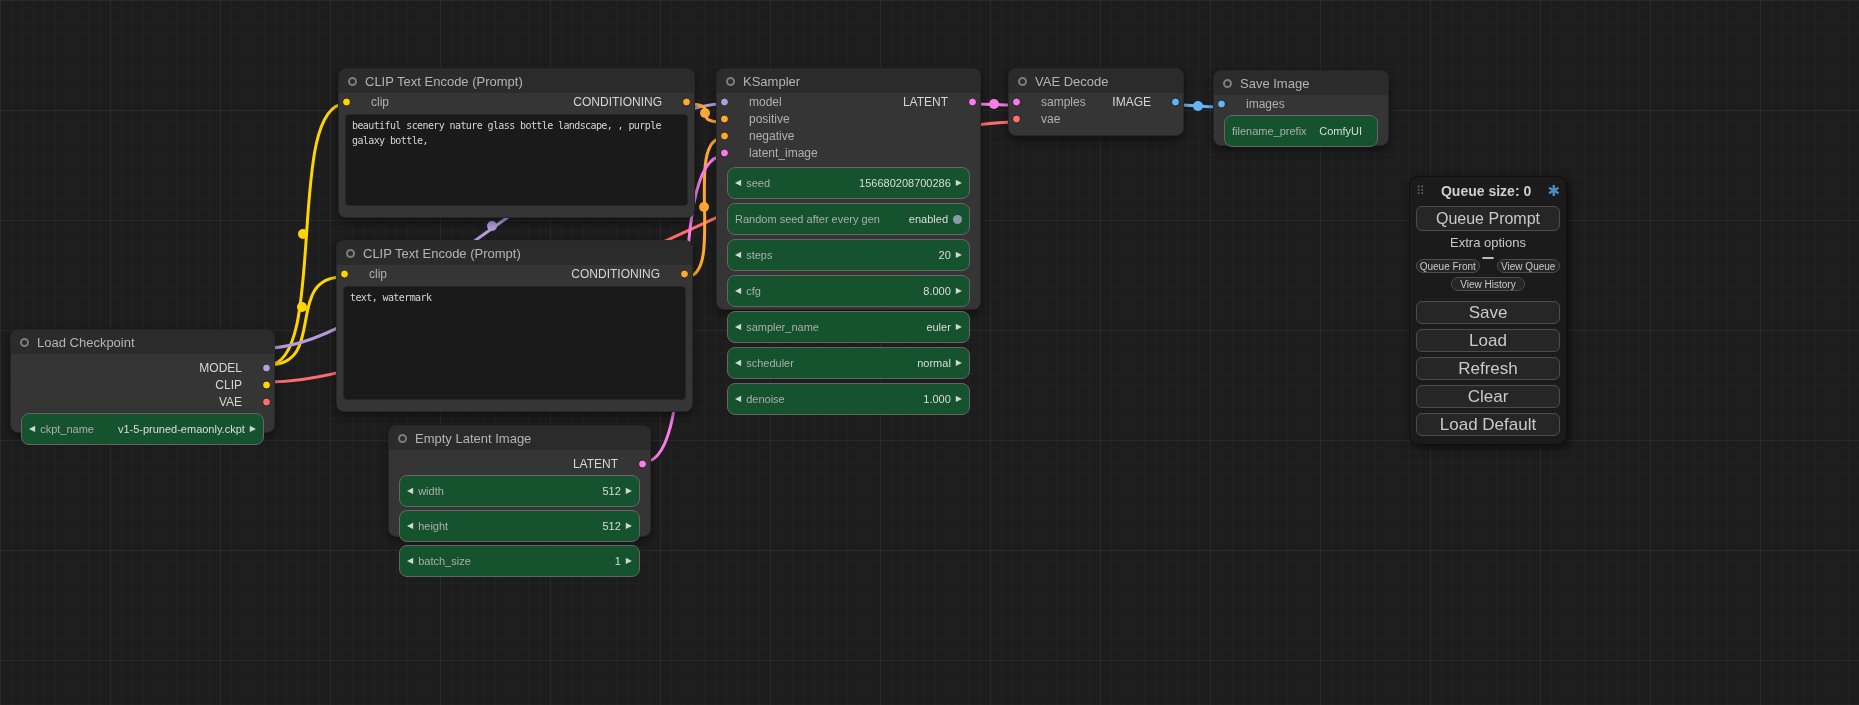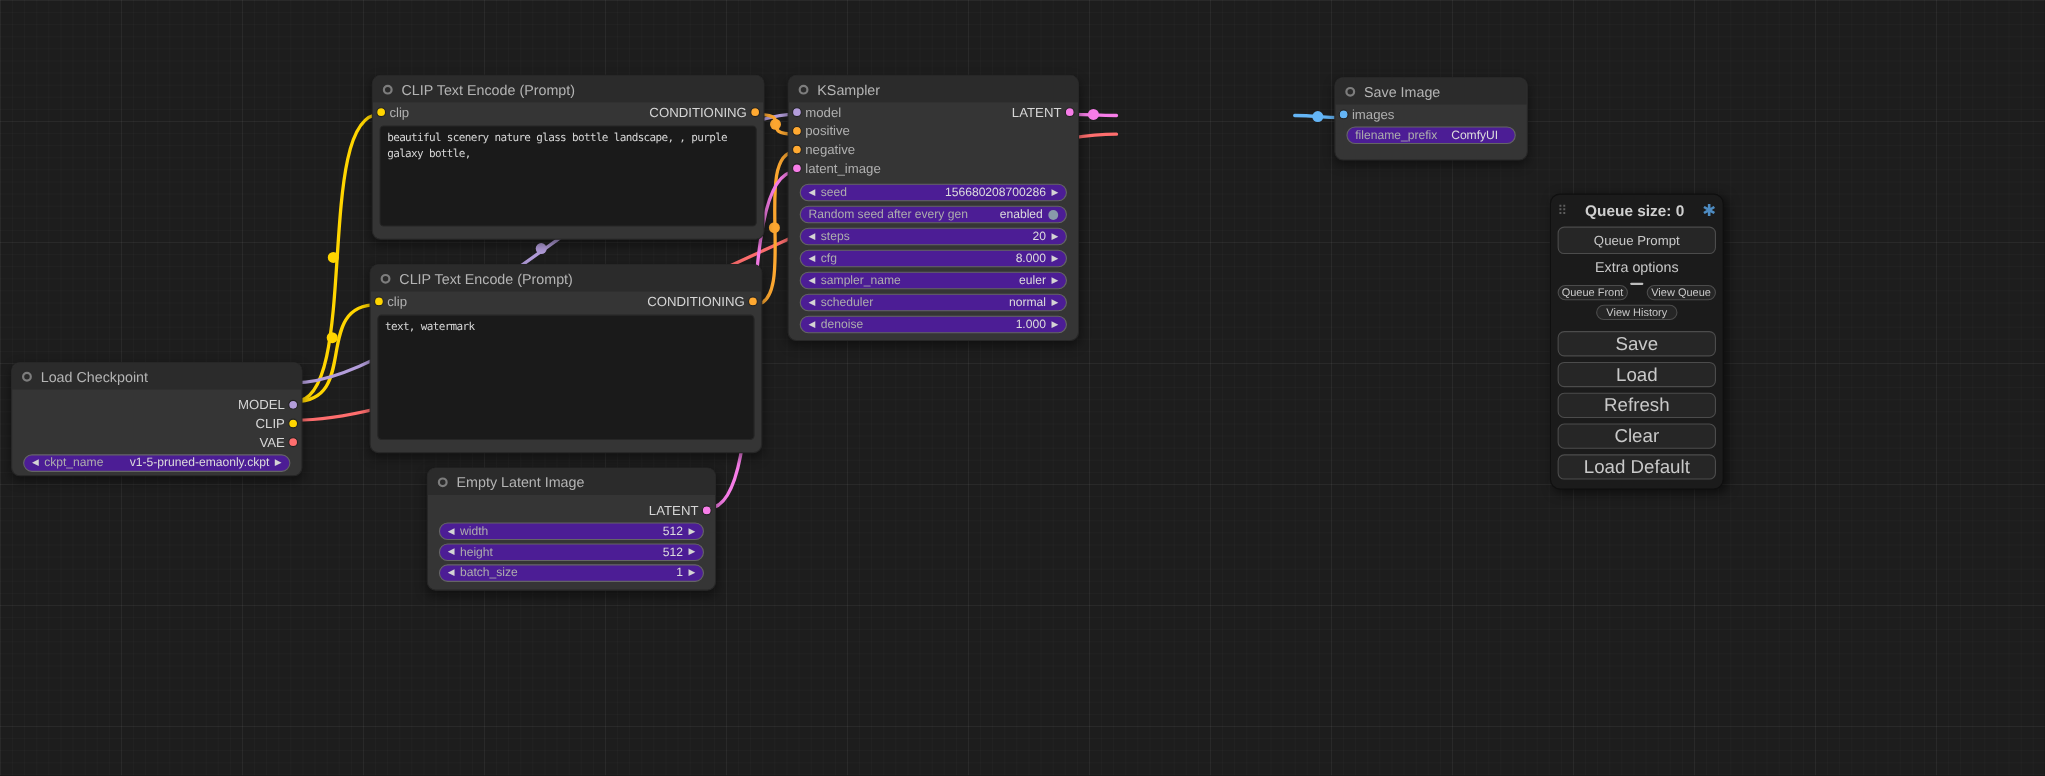--- a/index.html
+++ b/index.html
@@ -26,34 +26,34 @@
     height: 24px; background: #2b2b2b; border-radius: 7px 7px 0 0;
     display: flex; align-items: center; gap: 8px; padding: 0 9px;
     color: #b4b4b4; font-size: 13px;
   }
   .collapse-dot {
     width: 9px; height: 9px; border-radius: 50%;
     border: 2px solid #7d7d7d; flex: 0 0 auto;
   }
   .srow {
     position: relative; display: flex; align-items: center;
-    height: 17px; padding: 0 15px; font-size: 12px;
+    height: 17px; padding: 0 32px; font-size: 12px;
   }
   .srow .in-label  { color: #b0b0b0; }
   .srow .out-label { color: #d6d6d6; margin-left: auto; }
   .sdot {
     position: absolute; width: 9px; height: 9px; border-radius: 50%;
     top: 50%; transform: translateY(-50%); border: 1px solid #222;
   }
   .sdot.in  { left: 3px; }
   .sdot.out { right: 3px; }
   .mt5 { margin-top: 5px; }
 
   .widget {
-    height: 16px; background: #4c1d95; border: 1px solid #656565; border-radius: 8px;
+    height: 32px; background: #14532d; border: 1px solid #656565; border-radius: 8px;
     margin: 3px 10px 0 10px; display: flex; align-items: center; gap: 5px;
     padding: 0 7px; font-size: 11px; color: #c8c8c8; cursor: default;
   }
   .widget .arrow  { font-size: 8px; color: #d4d4d4; line-height: 1; flex: 0 0 auto; }
   .widget .wlabel { color: #adadad; white-space: nowrap; }
   .widget .wvalue { margin-left: auto; color: #dcdcdc; white-space: nowrap; }
   .toggle-dot { width: 9px; height: 9px; border-radius: 50%; flex: 0 0 auto; }
 
   .prompt-box {
     display: block; background: #1a1a1a; border: 1px solid #262626; border-radius: 4px;
@@ -71,21 +71,21 @@
   .qp-header { display: flex; align-items: center; height: 20px; color: #cfcfcf; font-size: 14px; }
   .qp-title { flex: 1; text-align: center; font-weight: bold; }
   .drag-handle { color: #5d5d5d; font-size: 12px; cursor: grab; }
   .gear { font-size: 15px; cursor: pointer; }
   .qbtn {
     display: block; width: 100%; background: #262626; border: 1px solid #4c4c4c;
     border-radius: 6px; color: #c9c9c9; text-align: center; cursor: pointer;
     font-family: "Liberation Sans", sans-serif;
   }
   .qbtn.big   { height: 23px; font-size: 17px; margin-top: 5px; }
-  .qbtn.prompt{ height: 25px; font-size: 12px; margin-top: 5px; }
+  .qbtn.prompt{ height: 25px; font-size: 16px; margin-top: 5px; }
   .qbtn.small { height: 14px; font-size: 10px; border-radius: 10px; line-height: 11px; }
   .qp-extra { display: flex; align-items: center; justify-content: center; gap: 7px;
               margin-top: 8px; color: #c9c9c9; font-size: 13px; height: 16px; flex-direction: column; }
   .qp-extra input[type=checkbox] {
     appearance: none; width: 12px; height: 12px; background: #f2f2f2;
     border: 1px solid #bdbdbd; border-radius: 2px; cursor: pointer;
   }
   .qp-smallrow { display: flex; gap: 17px; margin-top: 4px; }
   .qp-smallrow .qbtn { flex: 1; }
   .qp-history { display: flex; justify-content: center; margin-top: 4px; margin-bottom: 10px; }
@@ -260,20 +260,36 @@
       <span class="arrow">▶</span>
     </div>
     <div class="widget" style="margin-top:4px;">
       <span class="arrow">◀</span>
       <span class="wlabel">denoise</span>
       <span class="wvalue">1.000</span>
       <span class="arrow">▶</span>
     </div>
   </div>
 
+  <div class="node" style="left:1008px; top:68px; width:176px; height:68px;">
+    <div class="node-title">
+      <span class="collapse-dot"></span>
+      <span>VAE Decode</span>
+    </div>
+    <div class="srow">
+      <span class="sdot in" style="background: rgb(247, 125, 232);"></span>
+      <span class="in-label">samples</span>
+      <span class="out-label">IMAGE</span>
+      <span class="sdot out" style="background: rgb(100, 181, 246);"></span>
+    </div>
+    <div class="srow">
+      <span class="sdot in" style="background: rgb(255, 110, 110);"></span>
+      <span class="in-label">vae</span>
+    </div>
+  </div>
 
   <div class="node" style="left:1213px; top:70px; width:176px; height:76px;">
     <div class="node-title">
       <span class="collapse-dot"></span>
       <span>Save Image</span>
     </div>
     <div class="srow">
       <span class="sdot in" style="background: rgb(100, 181, 246);"></span>
       <span class="in-label">images</span>
     </div>

